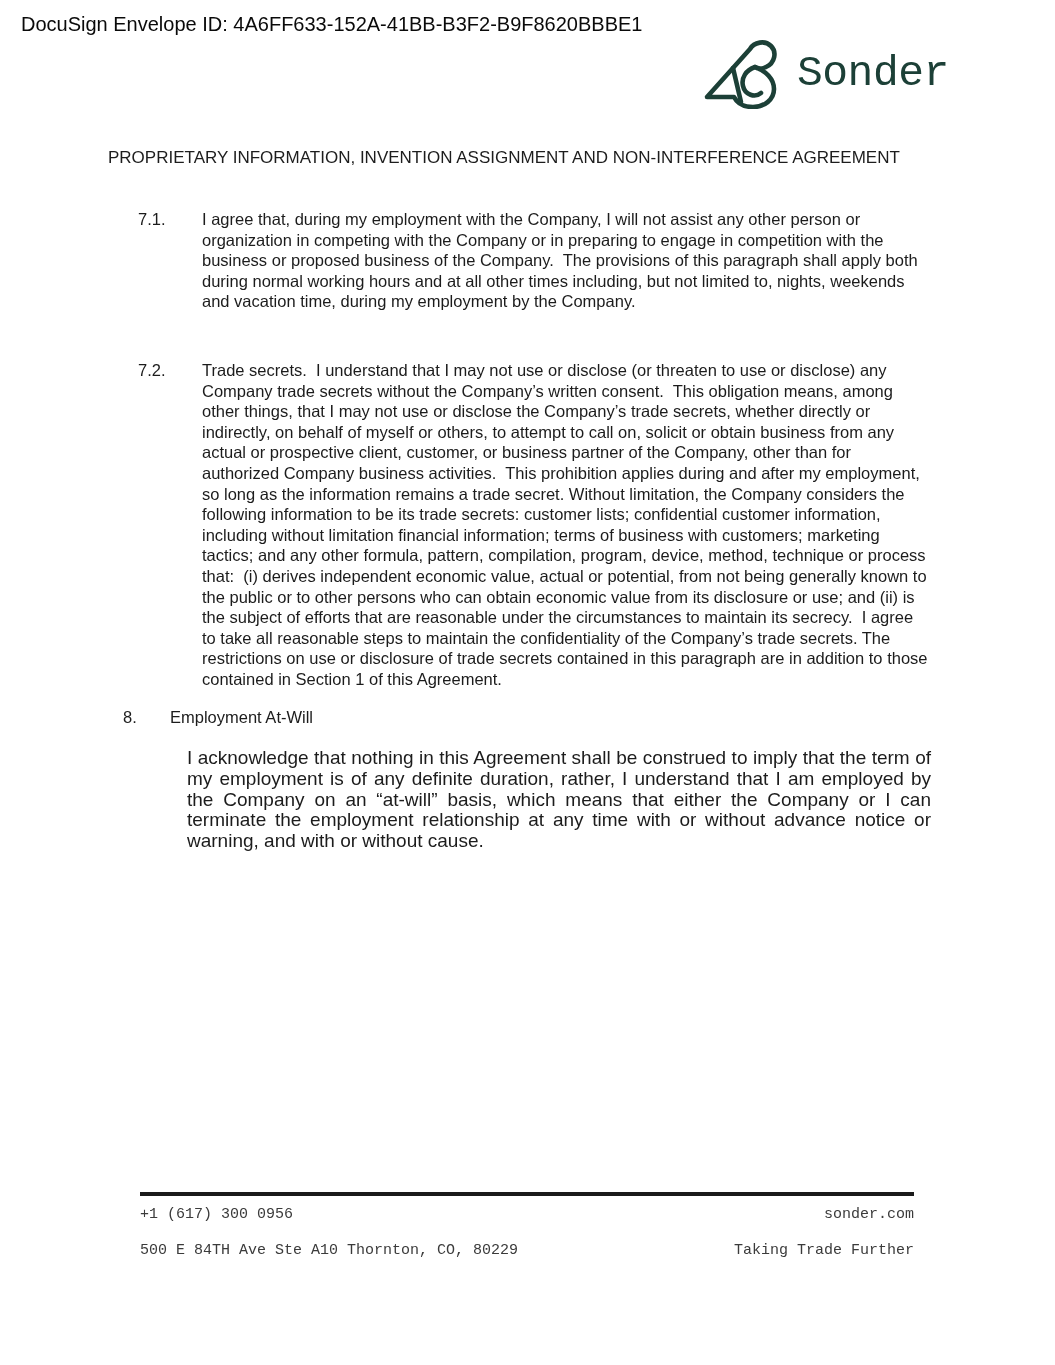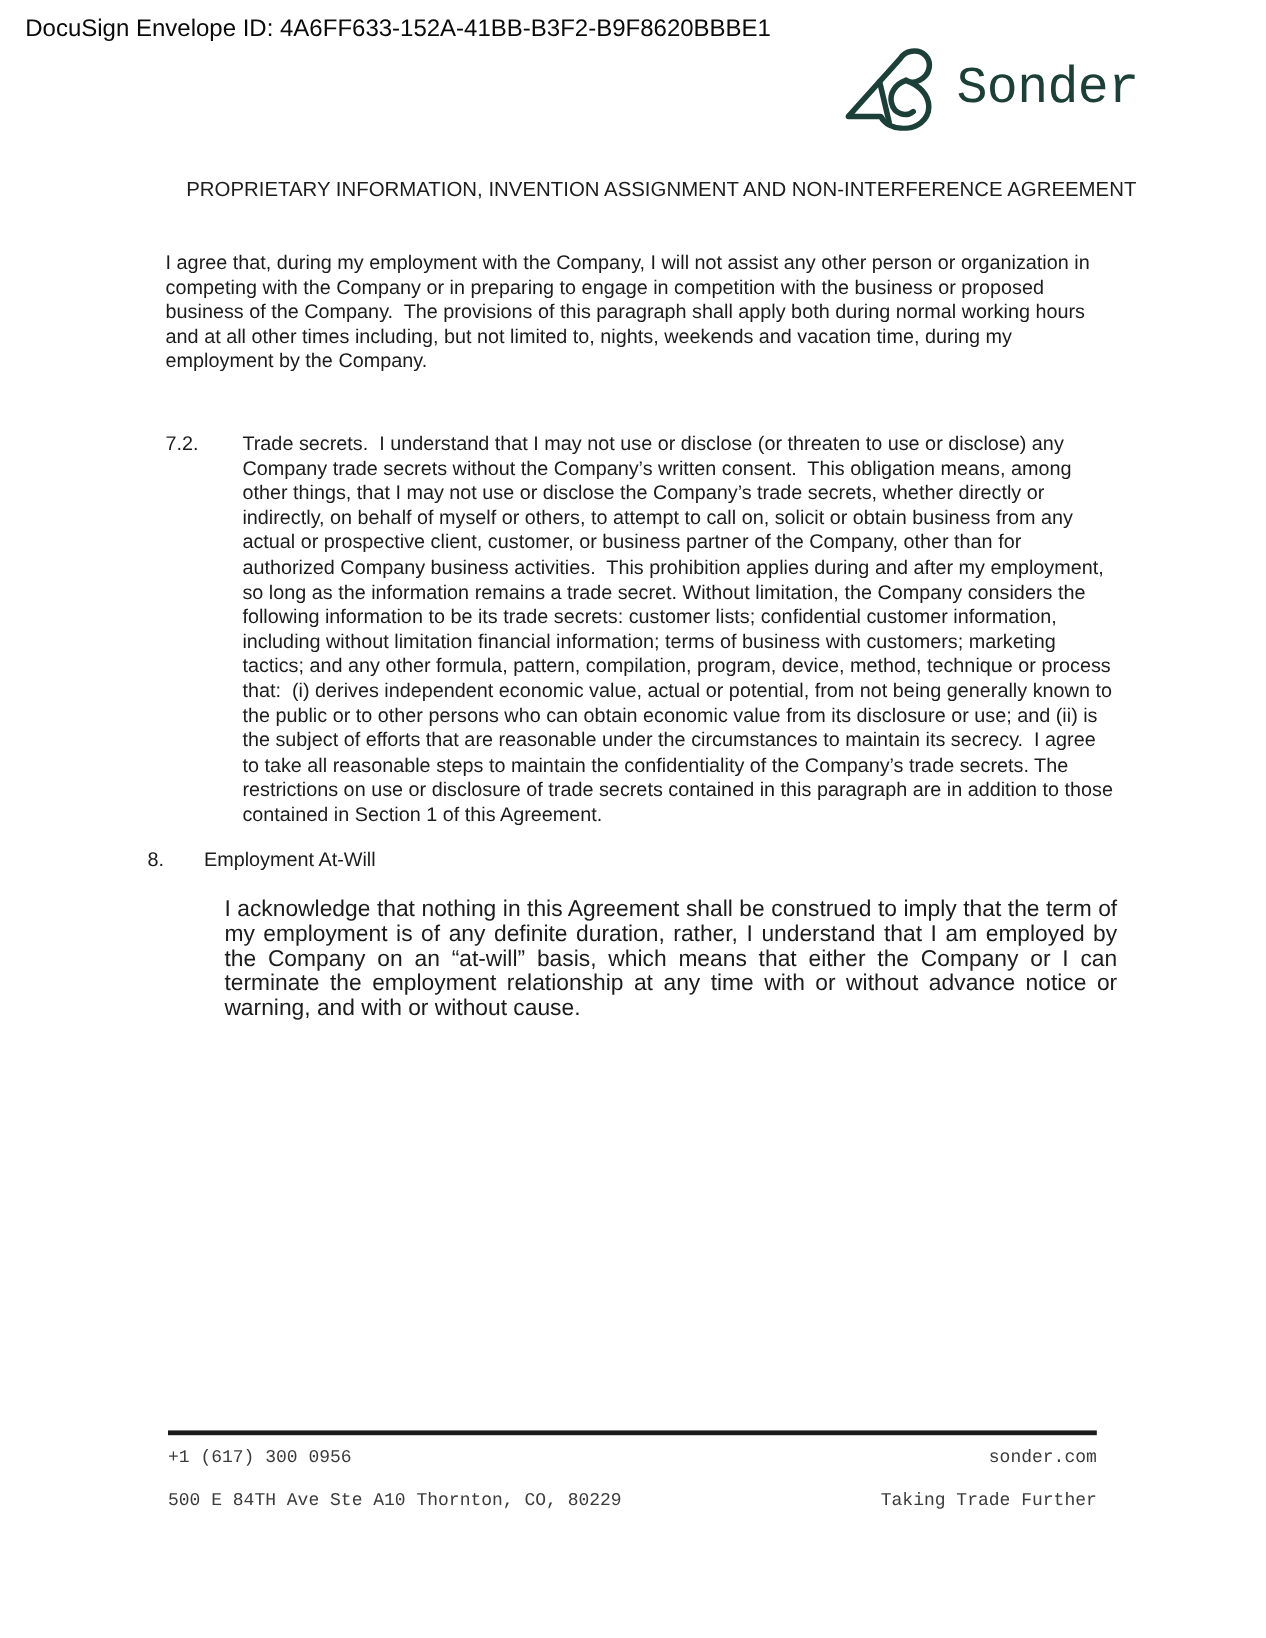--- a/index.html
+++ b/index.html
@@ -12,21 +12,21 @@
     font-size:20px; color:#0a0a0a; white-space:pre-wrap;
   }
   .logo { position:absolute; left:702px; top:36px; height:74px; display:flex; align-items:center; gap:15px; }
   .logo svg { width:80px; height:72px; display:block; }
   .wordmark {
     font-family:Liberation Mono, monospace; font-size:43px; font-weight:500;
     color:#1c4037; letter-spacing:-0.5px; line-height:1;
   }
   .title {
     position:absolute; top:146px; left:0; width:1055px; box-sizing:border-box;
-    padding:0 108px; text-align:right; font-size:17px; line-height:24px;
+    padding:0 108px; text-align:left; font-size:17px; line-height:24px;
     color:#1d1d1d; font-weight:400;
   }
   .clause { position:absolute; display:flex; font-size:16.5px; line-height:20.6px; }
   .clause-71 { top:209px; left:138px; width:792px; }
   .clause-72 { top:333px; left:138px; width:792px;margin-top:27px; }
   .cnum { width:64px; flex:none; }
   .ctext { flex:1; margin:0; white-space:pre-wrap; }
   .u { }
   .sec8-head { position:absolute; top:707px; left:123px; display:flex; font-size:16.5px; line-height:20.6px; }
   .sec8-head .cnum { width:47px; }
@@ -58,20 +58,21 @@
         <path d="M 30 31 L 38 65"></path>
         <path d="M 52 30 C 43 33 38 41 40 49 C 42 58 52 61 58 56"></path>
       </svg>
     </span>
     <span class="wordmark">Sonder</span>
   </div>
 
   <div class="title">PROPRIETARY INFORMATION, INVENTION ASSIGNMENT AND NON-INTERFERENCE AGREEMENT</div>
 
   <div class="clause clause-71">
+    <span class="cnum">7.1.</span>
     <p class="ctext">I agree that, during my employment with the Company, I will not assist any other person or organization in competing with the Company or in preparing to engage in competition with the business or proposed business of the Company.  The provisions of this paragraph shall apply both during normal working hours and at all other times including, but not limited to, nights, weekends and vacation time, during my employment by the Company.</p>
   </div>
 
   <div class="clause clause-72">
     <span class="cnum">7.2.</span>
     <p class="ctext"><span class="u">Trade secrets</span><span>.  I understand that I may not use or disclose (or threaten to use or disclose) any Company trade secrets without the Company’s written consent.  This obligation means, among other things, that I may not use or disclose the Company’s trade secrets, whether directly or indirectly, on behalf of myself or others, to attempt to call on, solicit or obtain business from any actual or prospective client, customer, or business partner of the Company, other than for authorized Company business activities.  This prohibition applies during and after my employment, so long as the information remains a trade secret. Without limitation, the Company considers the following information to be its trade secrets: customer lists; confidential customer information, including without limitation financial information; terms of business with customers; marketing tactics; and any other formula, pattern, compilation, program, device, method, technique or process that:  (i) derives independent economic value, actual or potential, from not being generally known to the public or to other persons who can obtain economic value from its disclosure or use; and (ii) is the subject of efforts that are reasonable under the circumstances to maintain its secrecy.  I agree to take all reasonable steps to maintain the confidentiality of the Company’s trade secrets. The restrictions on use or disclosure of trade secrets contained in this paragraph are in addition to those contained in Section 1 of this Agreement.</span></p>
   </div>
 
   <div class="sec8-head">
     <span class="cnum">8.</span>

